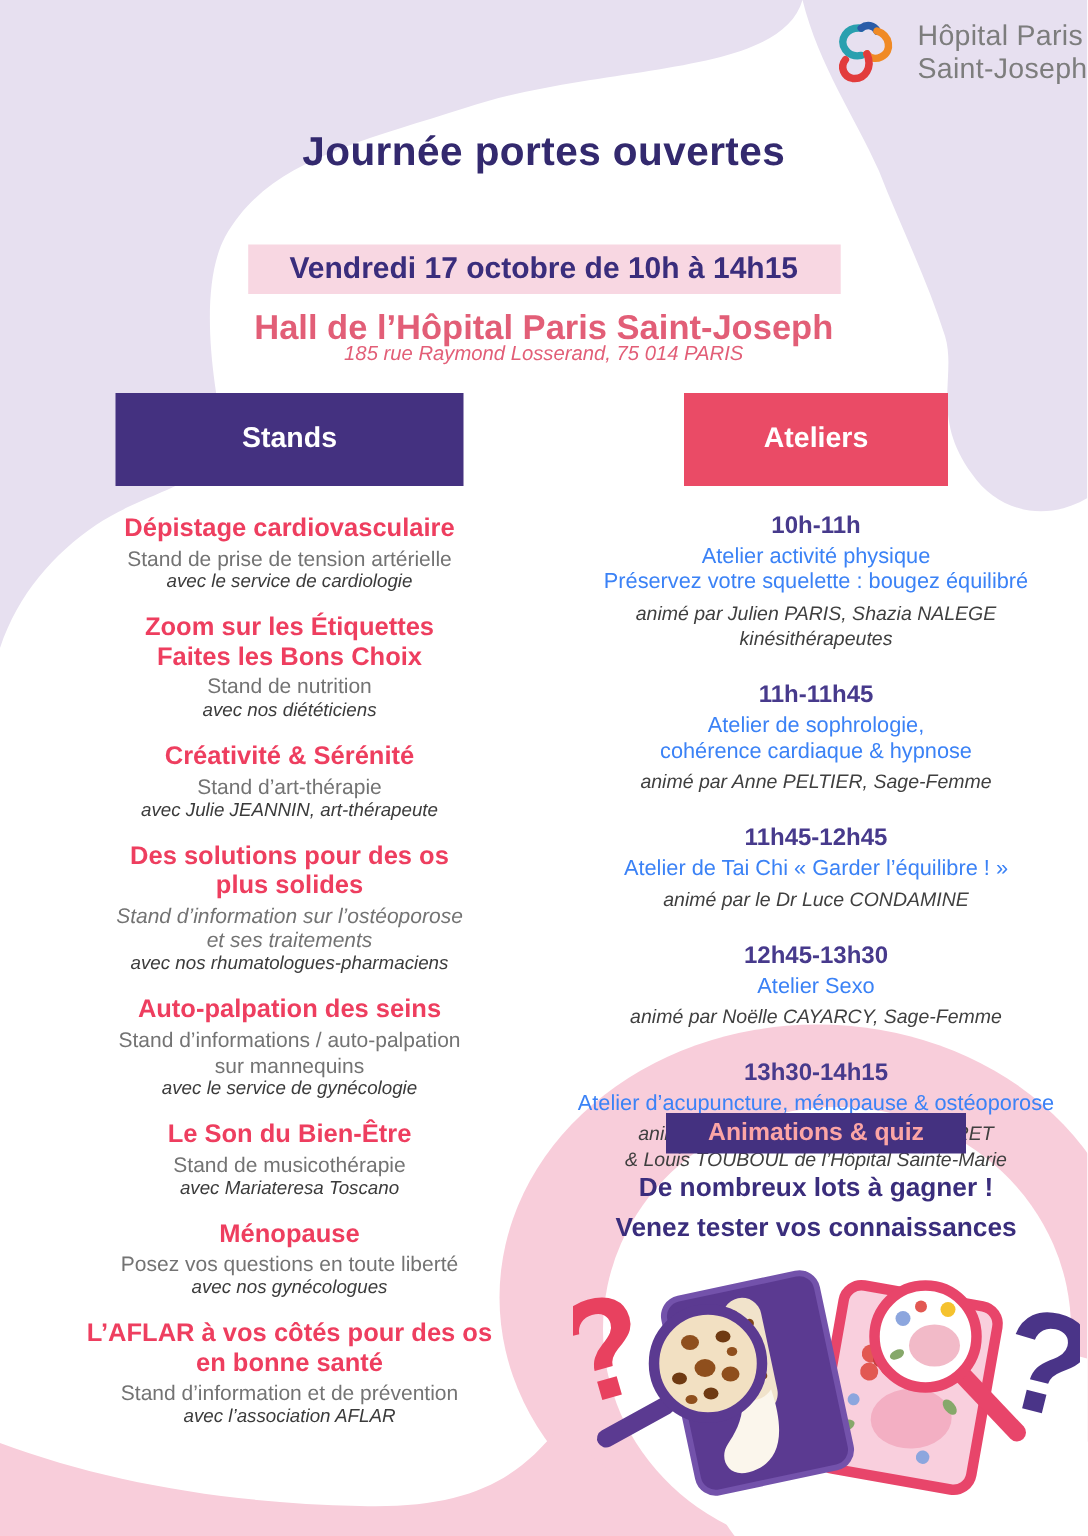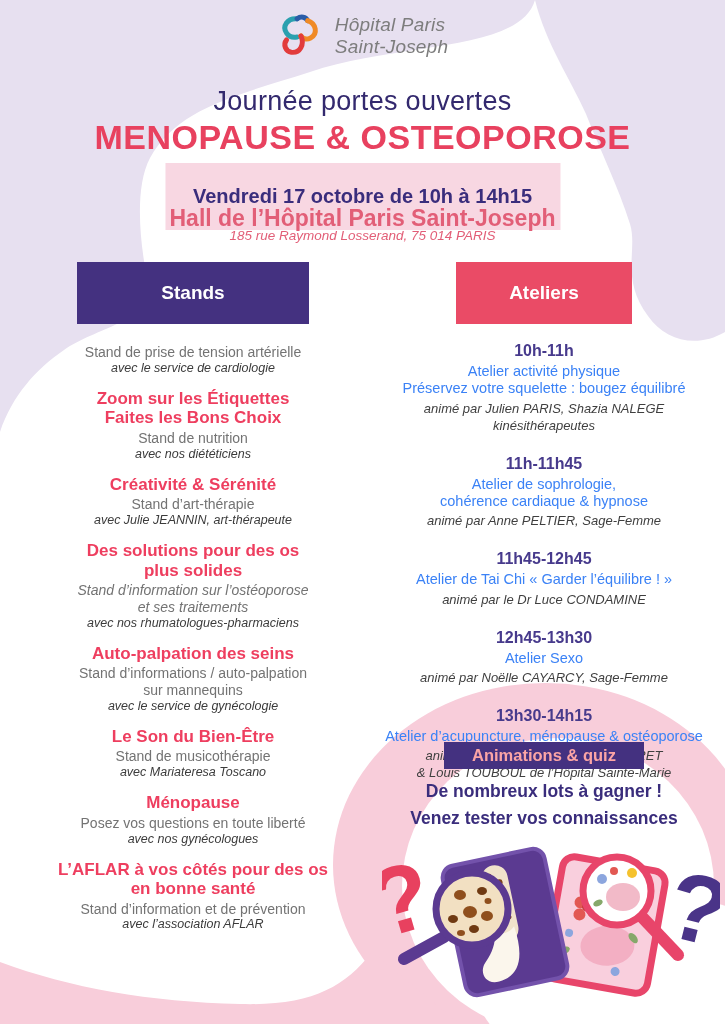--- a/index.html
+++ b/index.html
@@ -2,25 +2,25 @@
 <html lang="fr"><head>
 <meta charset="utf-8">
 <style>
   html,body{margin:0;padding:0;background:#ffffff;}
   body{font-family:"Liberation Sans", sans-serif;}
   .poster{position:relative;width:725px;height:1024px;margin:0 auto;background:#ffffff;overflow:hidden;}
   .bg{position:absolute;inset:0;width:725px;height:1024px;}
   .layer{position:absolute;}
 
   
-  .logo-row{top:13px;left:0;right:0;display:flex;justify-content:center;align-items:center;gap:12px;font-style:italic;}
+  .logo-row{top:13px;left:0;right:0;display:flex;justify-content:flex-end;align-items:center;gap:12px;}
   .logo-text{font-size:19px;color:#7d7d7d;font-weight:500;line-height:1.16;letter-spacing:.2px;white-space:pre-line;}
-  .event-type{top:86px;left:0;right:0;text-align:center;font-size:27px;font-weight:400;color:#33296e;letter-spacing:.3px;}
+  .event-type{top:86px;left:0;right:0;text-align:center;font-size:27px;font-weight:700;color:#33296e;letter-spacing:.3px;}
   .main-title{top:118px;left:0;right:0;text-align:center;font-size:34px;font-weight:800;color:#e8415f;letter-spacing:.5px;}
-  .date-banner{top:163px;left:50%;transform:translateX(-50%);background:#f8d7e2;color:#3a2d7c;font-size:20px;font-weight:800;padding:22px 28px;white-space:nowrap;}
+  .date-banner{top:163px;left:50%;transform:translateX(-50%);background:#f8d7e2;color:#3a2d7c;font-size:20px;font-weight:800;padding:5px 28px;white-space:nowrap;}
   .venue{top:205px;left:0;right:0;text-align:center;font-size:23px;font-weight:600;color:#e25e77;}
   .address{top:228px;left:0;right:0;text-align:center;font-size:13.5px;font-weight:400;font-style:italic;color:#e25e77;}
 
   
   .col-left{left:37px;top:262px;width:312px;text-align:center;}
   .col-right{left:378px;top:262px;width:332px;text-align:center;}
   .section-banner{display:inline-block;color:#ffffff;font-weight:700;font-size:19px;padding:20px 0;margin-bottom:18px;}
   .banner-purple{background:#443180;width:232px;}
   .banner-pink{background:#ea4b66;width:176px;}
 
@@ -64,29 +64,29 @@
         <path stroke="#2a5ca8" d="M21,6 C25,3 30,4 32,8"></path>
         <path stroke="#f08a25" d="M32,8 C41,11 43,22 35,26 C31,28 27,27 25,24"></path>
         <path stroke="#e23c3c" d="M25,24 C29,33 24,42 15,41 C9,40 6,33 10,28"></path>
       </g>
     </svg>
     <div class="logo-text">Hôpital Paris
 Saint-Joseph</div>
   </div>
 
   <div class="layer event-type">Journée portes ouvertes</div>
-  <div class="layer main-title">MENOPAUSE &amp; OSTEOPOROSE</div>
   <div class="layer date-banner">Vendredi 17 octobre de 10h à 14h15</div>
   <div class="layer venue">Hall de l’Hôpital Paris Saint-Joseph</div>
   <div class="layer address">185 rue Raymond Losserand, 75 014 PARIS</div>
 
   <div class="layer col-left">
     <div class="section-banner banner-purple">Stands</div>
 
     <div class="stand">
+      <div class="stand-title">Dépistage cardiovasculaire</div>
       <div class="stand-body">Stand de prise de tension artérielle</div>
       <div class="stand-note">avec le service de cardiologie</div>
     </div>
     <div class="stand">
       <div class="stand-title">Zoom sur les Étiquettes
 Faites les Bons Choix</div>
       <div class="stand-body">Stand de nutrition</div>
       <div class="stand-note">avec nos diététiciens</div>
     </div>
     <div class="stand">

